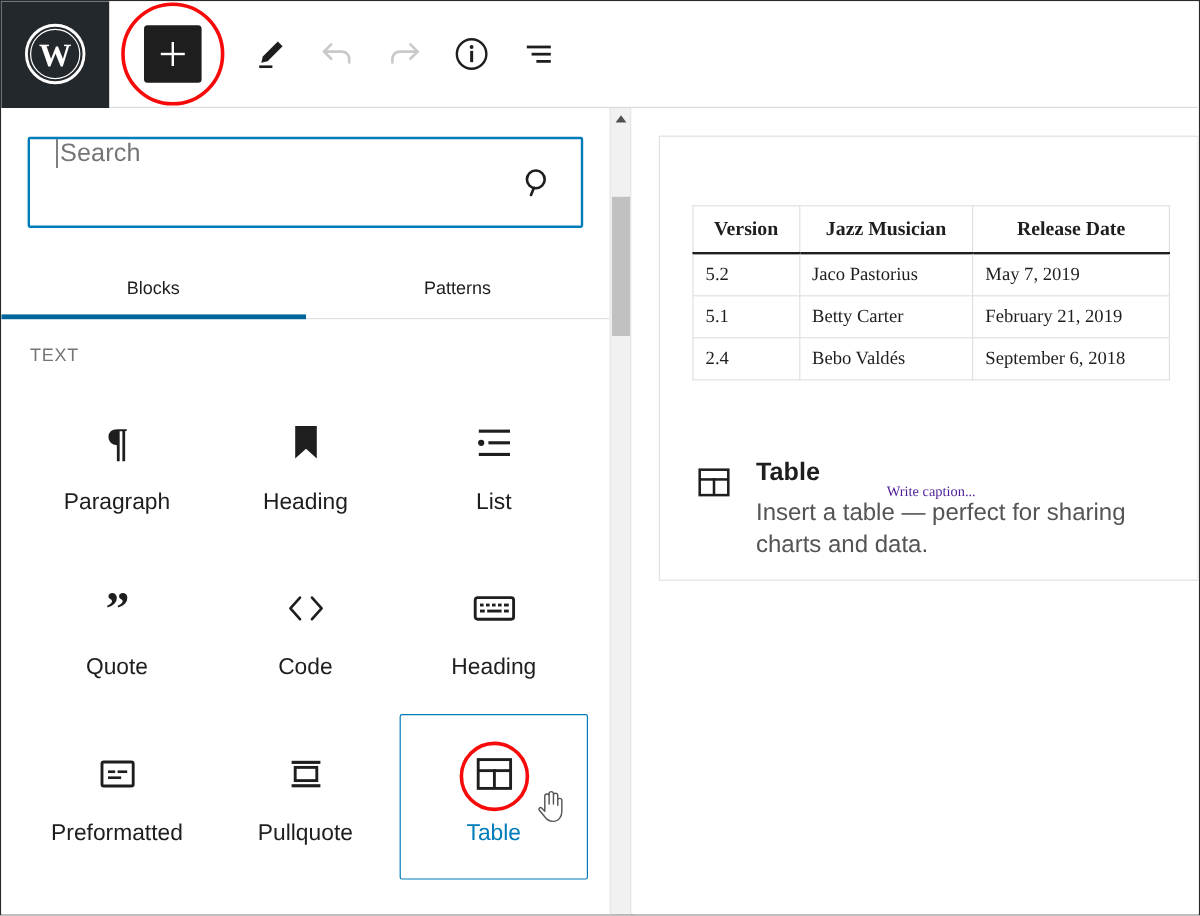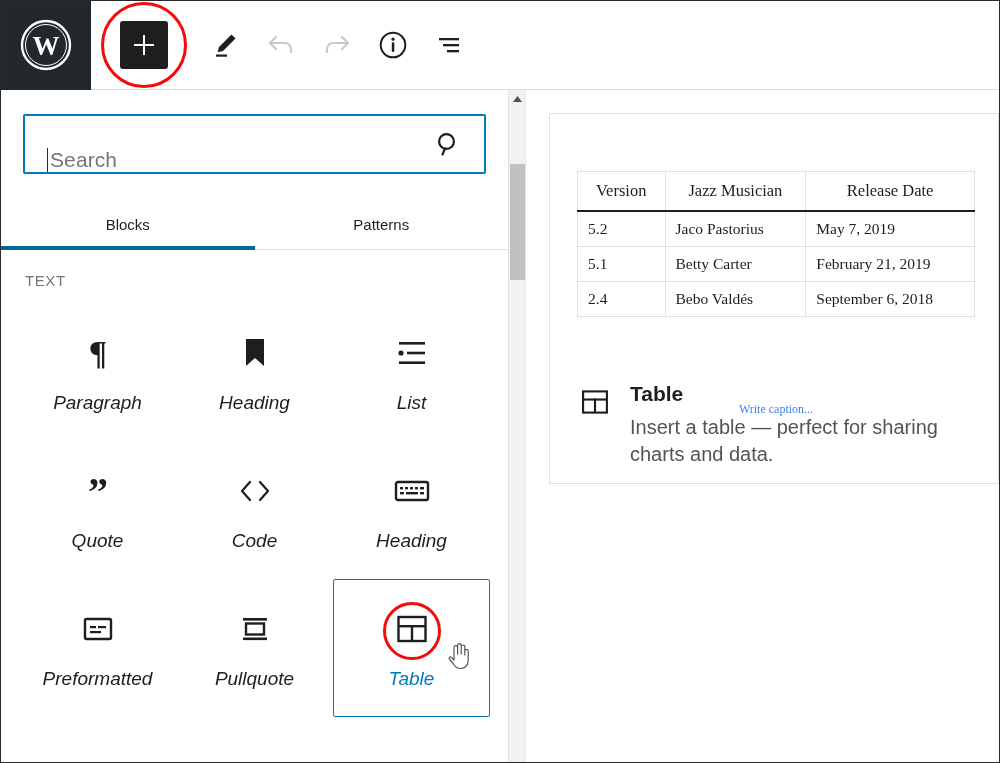--- a/index.html
+++ b/index.html
@@ -61,25 +61,25 @@
   .inserter-panel {
     position: absolute; left: 0; top: 89px;
     width: 508px; height: 673px;
     background: #fff;
     border-right: 1px solid #e0e0e0;
     overflow: hidden;
   }
   .search-wrap { padding: 24px 22px 0 22px; }
   .search-box {
     position: relative;
-    height: 60px;
+    height: 76px;
     border: 2px solid #007cba;
     border-radius: 2px;
     background: #fff;
-    display: flex; align-items: flex-end;
+    display: flex; align-items: flex-start;
   }
   .search-caret {
     width: 1px; height: 24px; background: #2b2b2b;
     margin-left: 22px;
   }
   .search-text {
     font-size: 21px; color: #757575;
     margin-left: 2px; letter-spacing: .1px;
   }
   .search-icon-wrap {
@@ -124,21 +124,21 @@
     align-items: center; justify-content: center;
     border: 1px solid transparent;
     border-radius: 2px;
     position: relative;
   }
   .block-cell .b-icon {
     height: 46px; display:flex; align-items:center; justify-content:center;
     margin-bottom: 16px;
   }
   .block-cell .b-label {
-    font-size: 19px; color: #1e1e1e; font-style: italic;
+    font-size: 19px; color: #1e1e1e;
   }
   .block-cell.selected {
     border: 1px solid #007cba;
     background: #fff;
   }
   .block-cell.selected .b-label { color: #007cba; }
   .annot-circle-block {
     position: absolute;
     left: 50%; top: 51px;
     width: 58px; height: 58px;
@@ -185,40 +185,40 @@
     overflow: hidden;
   }
   .wp-table {
     position: absolute; left: 27px; top: 57px;
     width: 398px;
     border-collapse: collapse;
     font-family: "Liberation Serif", serif;
   }
   .wp-table th {
     font-size: 16.5px;
-    font-weight: normal;
+    font-weight: bold;
     color: #1e1e1e;
     padding: 9px 10px;
     border: 1px solid #e0e0e0;
     border-bottom: 2px solid #1e1e1e;
   }
   .wp-table td {
     font-size: 15.5px;
     color: #1e1e1e;
     text-align: left;
     padding: 8px 10px;
     border: 1px solid #e0e0e0;
   }
   .tbl-caption {
     position: absolute; left: 27px; top: 288px;
     width: 398px;
     text-align: center;
     font-family: "Liberation Serif", serif;
     font-size: 12px;
-    color: #3b82f6;
+    color: #4c1d95;
   }
   .info-row {
     position: absolute; left: 30px; top: 268px;
     display: flex; align-items: flex-start;
   }
   .info-icon { margin-right: 20px; margin-top: 5px; }
   .info-title {
     font-size: 21px; font-weight: bold; color: #1e1e1e;
     line-height: 1.15; margin-bottom: 8px;
   }

